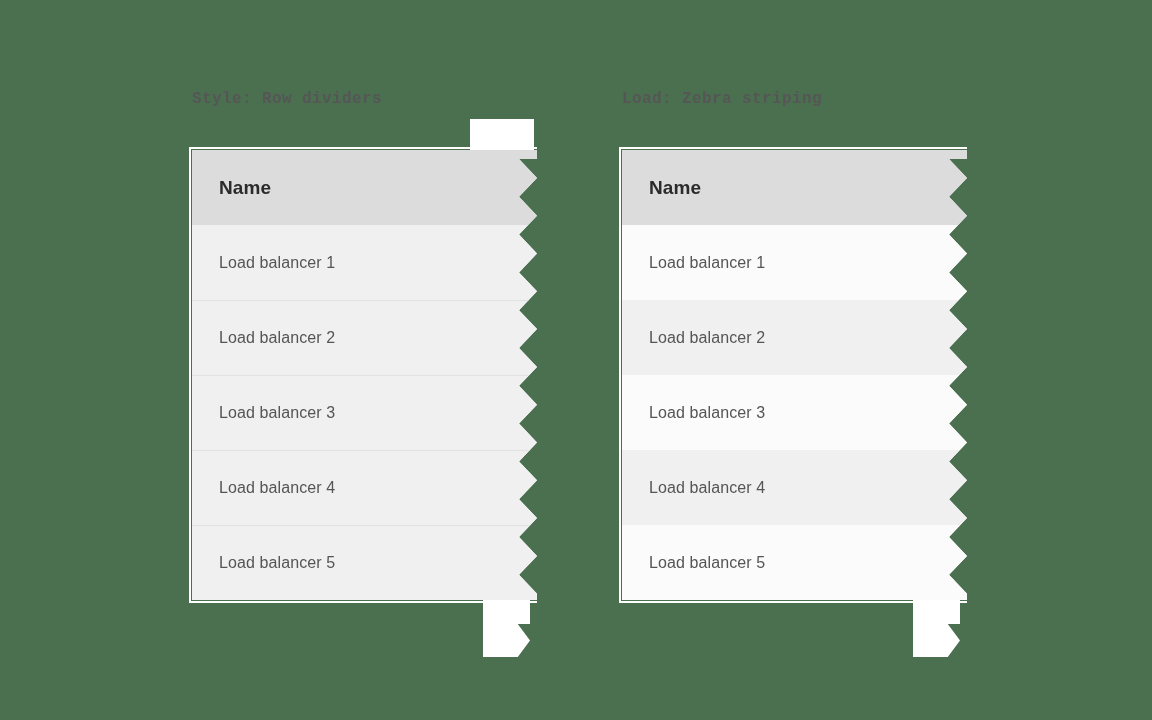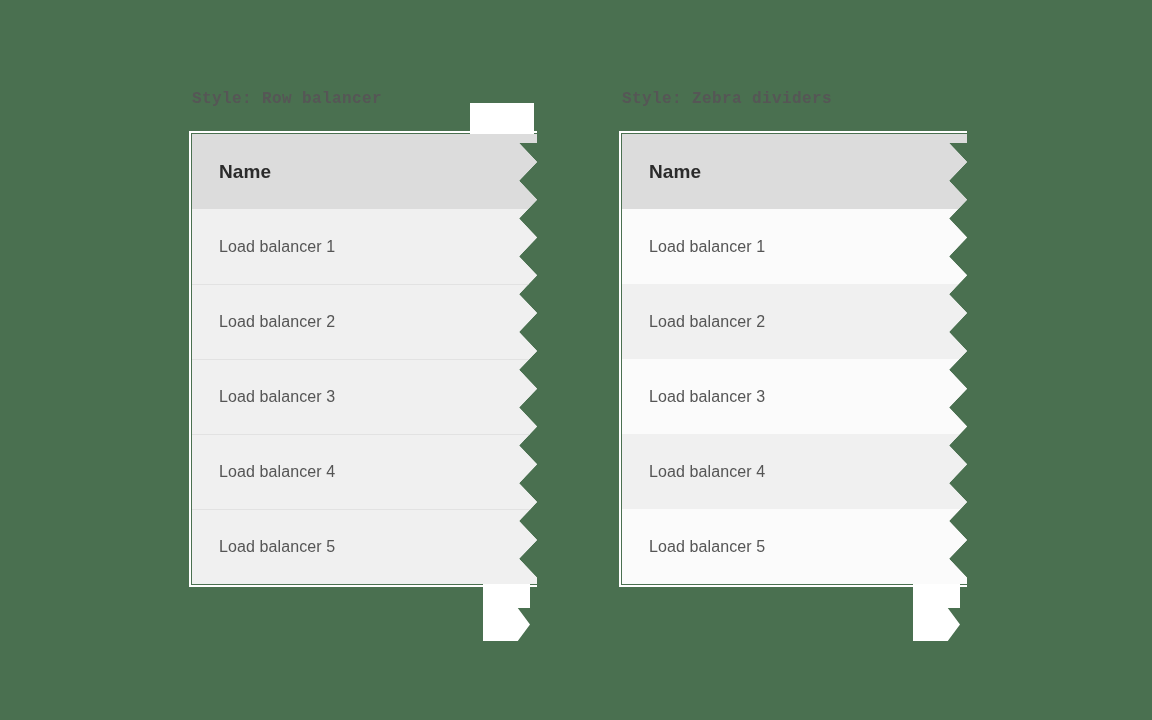--- a/index.html
+++ b/index.html
@@ -29,21 +29,21 @@
     font-size: 16px;
     font-weight: bold;
     color: #565656;
     letter-spacing: 0.4px;
     white-space: pre;
     height: 22px;
     line-height: 22px;
   }
   .table-wrap {
     position: relative;
-    margin-top: 24px;
+    margin-top: 40px;
     width: 360px;
     height: 450px;
     text-decoration: underline;
   }
   
   .table-clip {
     position: absolute;
     left: 0; top: 0;
     width: 345px;
     height: 450px;
@@ -119,21 +119,21 @@
     clip-path: polygon(0 0, 100% 0, 100% 42%, 74% 42%, 100% 71%, 74% 100%, 0 100%);
   }
 </style>
 </head>
 <body style="background: rgb(74, 112, 80);">
 
 <div id="stage">
 
   <div class="panel" style="left:192px;">
 
-    <div class="panel-label">Style: Row balancer</div>
+    <div class="panel-label">Style: Row dividers</div>
 
     <div class="table-wrap">
 
       <div class="frame"></div>
 
       <div class="table-clip" style="--tear:polygon(0 0, 100% 0, 100% 2%, 94.8% 2%, 100% 6.2%, 94.8% 10.4%, 100% 14.6%, 94.8% 18.8%, 100% 23%, 94.8% 27.2%, 100% 31.4%, 94.8% 35.6%, 100% 39.8%, 94.8% 44%, 100% 48.2%, 94.8% 52.4%, 100% 56.6%, 94.8% 60.8%, 100% 65%, 94.8% 69.2%, 100% 73.4%, 94.8% 77.6%, 100% 81.8%, 94.8% 86%, 100% 90.2%, 94.8% 94.4%, 100% 98.6%, 100% 100%, 0 100%);">
         <div class="table style-dividers">
 
           <div class="row header">
             <span class="cell">Name</span>
@@ -160,21 +160,21 @@
 
       <div class="tab tab-top" style="left:278px; top:-31px;"></div>
 
       <div class="tab tab-bottom" style="left:291px; top:450px;"></div>
 
     </div>
   </div>
 
   <div class="panel" style="left:622px;">
 
-    <div class="panel-label">Style: Zebra dividers</div>
+    <div class="panel-label">Load: Zebra striping</div>
 
     <div class="table-wrap">
 
       <div class="frame"></div>
 
       <div class="table-clip" style="--tear:polygon(0 0, 100% 0, 100% 2%, 94.8% 2%, 100% 6.2%, 94.8% 10.4%, 100% 14.6%, 94.8% 18.8%, 100% 23%, 94.8% 27.2%, 100% 31.4%, 94.8% 35.6%, 100% 39.8%, 94.8% 44%, 100% 48.2%, 94.8% 52.4%, 100% 56.6%, 94.8% 60.8%, 100% 65%, 94.8% 69.2%, 100% 73.4%, 94.8% 77.6%, 100% 81.8%, 94.8% 86%, 100% 90.2%, 94.8% 94.4%, 100% 98.6%, 100% 100%, 0 100%);">
         <div class="table style-zebra">
 
           <div class="row header">
             <span class="cell">Name</span>

